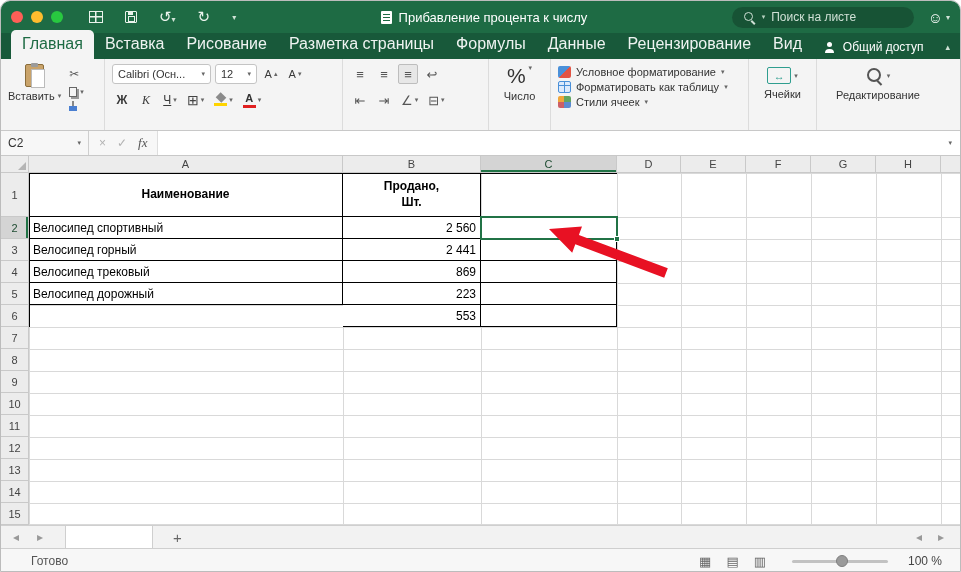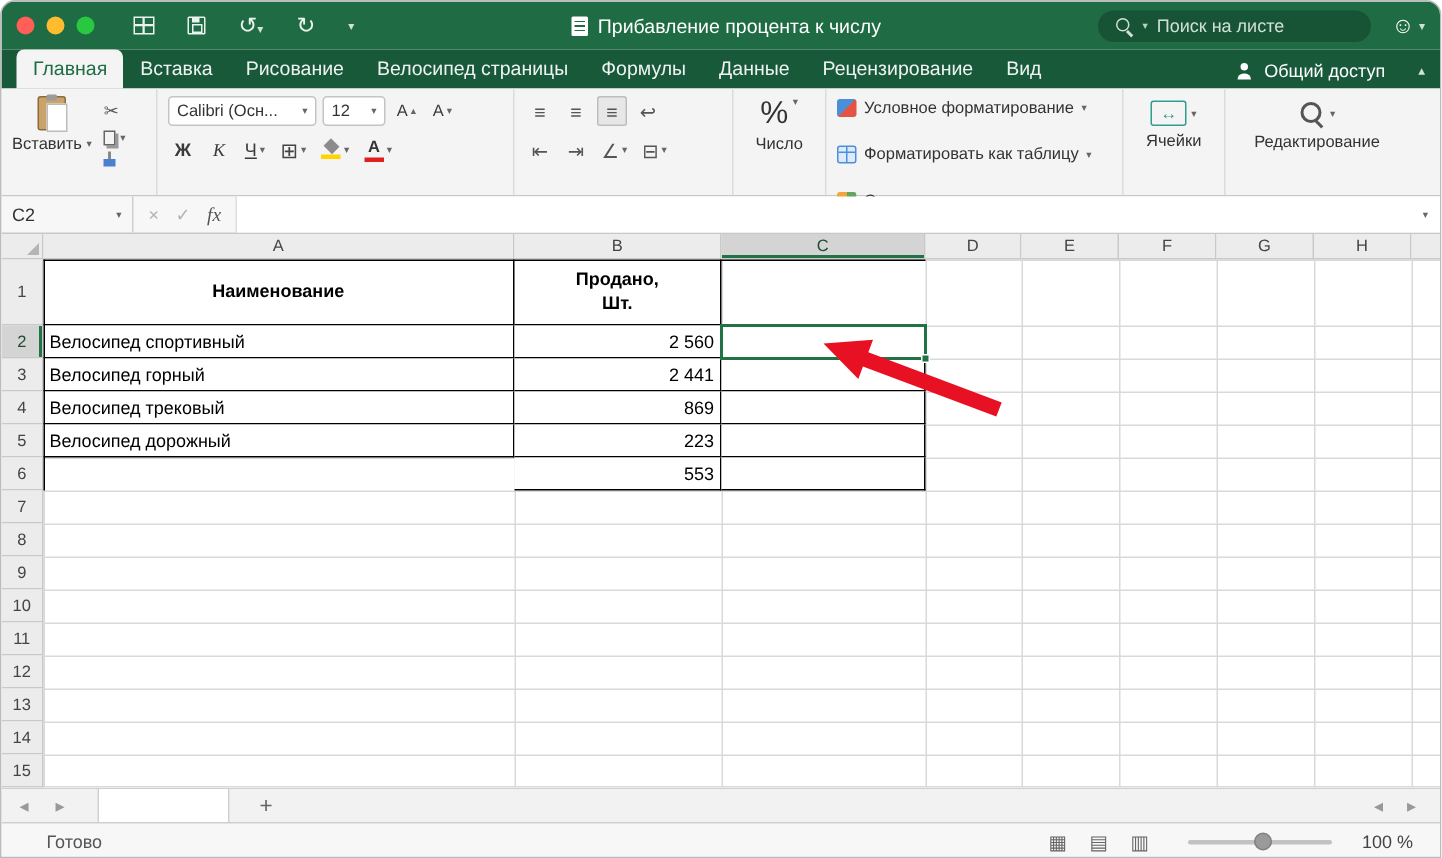--- a/index.html
+++ b/index.html
@@ -30,21 +30,21 @@
                border-radius:11px; height:21px; padding:0 12px; color:#cfe0d5; font-size:12px; width:182px; }
   .mag { position:relative; width:12px; height:12px; color:#cfe0d5; flex:0 0 auto; }
   .mag::before { content:""; position:absolute; left:0; top:1px; width:7px; height:7px; border:1.5px solid currentColor; border-radius:50%; }
   .mag::after { content:""; position:absolute; left:8px; top:9px; width:5px; height:1.5px; background:currentColor; transform:rotate(45deg); transform-origin:0 0; }
   .searchbox .caret { font-size:7px; color:#b9d2c2; }
   .smiley { display:flex; align-items:center; gap:3px; font-size:15px; color:#fff; }
   .smiley .caret { font-size:8px; color:#cfe3d6; }
 
   
   .tabstrip { height:26px; background:#18593a; display:flex; align-items:flex-end; padding:0 10px; }
-  .tab { color:rgba(255,255,255,0.93); font-size:13px; padding:5px 11px 6px; white-space:nowrap; cursor:default;margin-top:44px; }
+  .tab { color:rgba(255,255,255,0.93); font-size:16px; padding:5px 11px 6px; white-space:nowrap; cursor:default;margin-top:44px; }
   .tab.active { background:#f4f4f4; color:#1e6b44; border-radius:5px 5px 0 0; }
   .tabspacer { flex:1; }
   .share { display:flex; align-items:center; gap:7px; color:#fff; font-size:12px; padding-bottom:5px; margin-right:22px; }
   .person { width:12px; height:11px; position:relative; }
   .person::before { content:""; position:absolute; left:3px; top:0; width:5px; height:5px; border-radius:50%; background:#fff; }
   .person::after { content:""; position:absolute; left:1px; bottom:0; width:9px; height:4px; border-radius:5px 5px 0 0; background:#fff; }
   .collapse { color:#cfe3d6; font-size:9px; padding-bottom:7px; }
 
   
   .ribbon { height:72px; background:#f4f4f4; border-bottom:1px solid #c8c8c8; display:flex; }
@@ -80,21 +80,21 @@
   .bar.yellow { background:#ffd400; } .bar.red { background:#e02020; }
 
   .g-align { width:146px; gap:6px; }
   .aln { font-size:13px; color:#555; }
   .aln.boxed { border:1px solid #bdbdbd; background:#e7e7e7; border-radius:2px; }
 
   .g-number { width:62px; align-items:center; gap:2px; }
   .pct { display:flex; align-items:flex-start; gap:3px; font-size:21px; color:#333; }
   .glabel { font-size:11px; color:#333; display:flex; align-items:center; gap:3px; }
 
-  .g-styles { width:198px; gap:19px; padding-top:7px; }
+  .g-styles { width:198px; gap:3px; padding-top:7px; }
   .stylerow { display:flex; align-items:center; gap:5px; font-size:11px; color:#333; white-space:nowrap; }
   .sicon { width:13px; height:12px; border-radius:2px; flex:0 0 auto; }
   .sicon.cf { background:linear-gradient(135deg,#4a90d9 0 50%,#e25444 50% 100%); }
   .sicon.ft { border:1px solid #4a90d9; background:linear-gradient(#4a90d9 0 0) 0 3px/100% 1px no-repeat,
               linear-gradient(#4a90d9 0 0) 50% 0/1px 100% no-repeat, #ddeafc; }
   .sicon.cs { background:linear-gradient(90deg,#f0a63a 0 50%,#63a55f 50% 100%) 0 0/100% 50% no-repeat,
               linear-gradient(90deg,#cc5f66 0 50%,#5b8bd0 50% 100%) 0 100%/100% 50% no-repeat; }
 
   .g-cells { width:68px; align-items:center; gap:4px; padding-top:8px; }
   .cellsicon { width:24px; height:17px; border:1.5px solid #2f9e8f; border-radius:2px; color:#2f9e8f;
@@ -197,21 +197,21 @@
         <span>☺</span>
         <span class="caret">▾</span>
       </div>
     </div>
   </div>
 
   <div class="tabstrip">
     <div class="tab active">Главная</div>
     <div class="tab">Вставка</div>
     <div class="tab">Рисование</div>
-    <div class="tab">Велосипед страницы</div>
+    <div class="tab">Разметка страницы</div>
     <div class="tab">Формулы</div>
     <div class="tab">Данные</div>
     <div class="tab">Рецензирование</div>
     <div class="tab">Вид</div>
     <div class="tabspacer"></div>
     <div class="share">
       <span class="person"></span>
       <span>Общий доступ</span>
     </div>
     <div class="collapse">▴</div>

